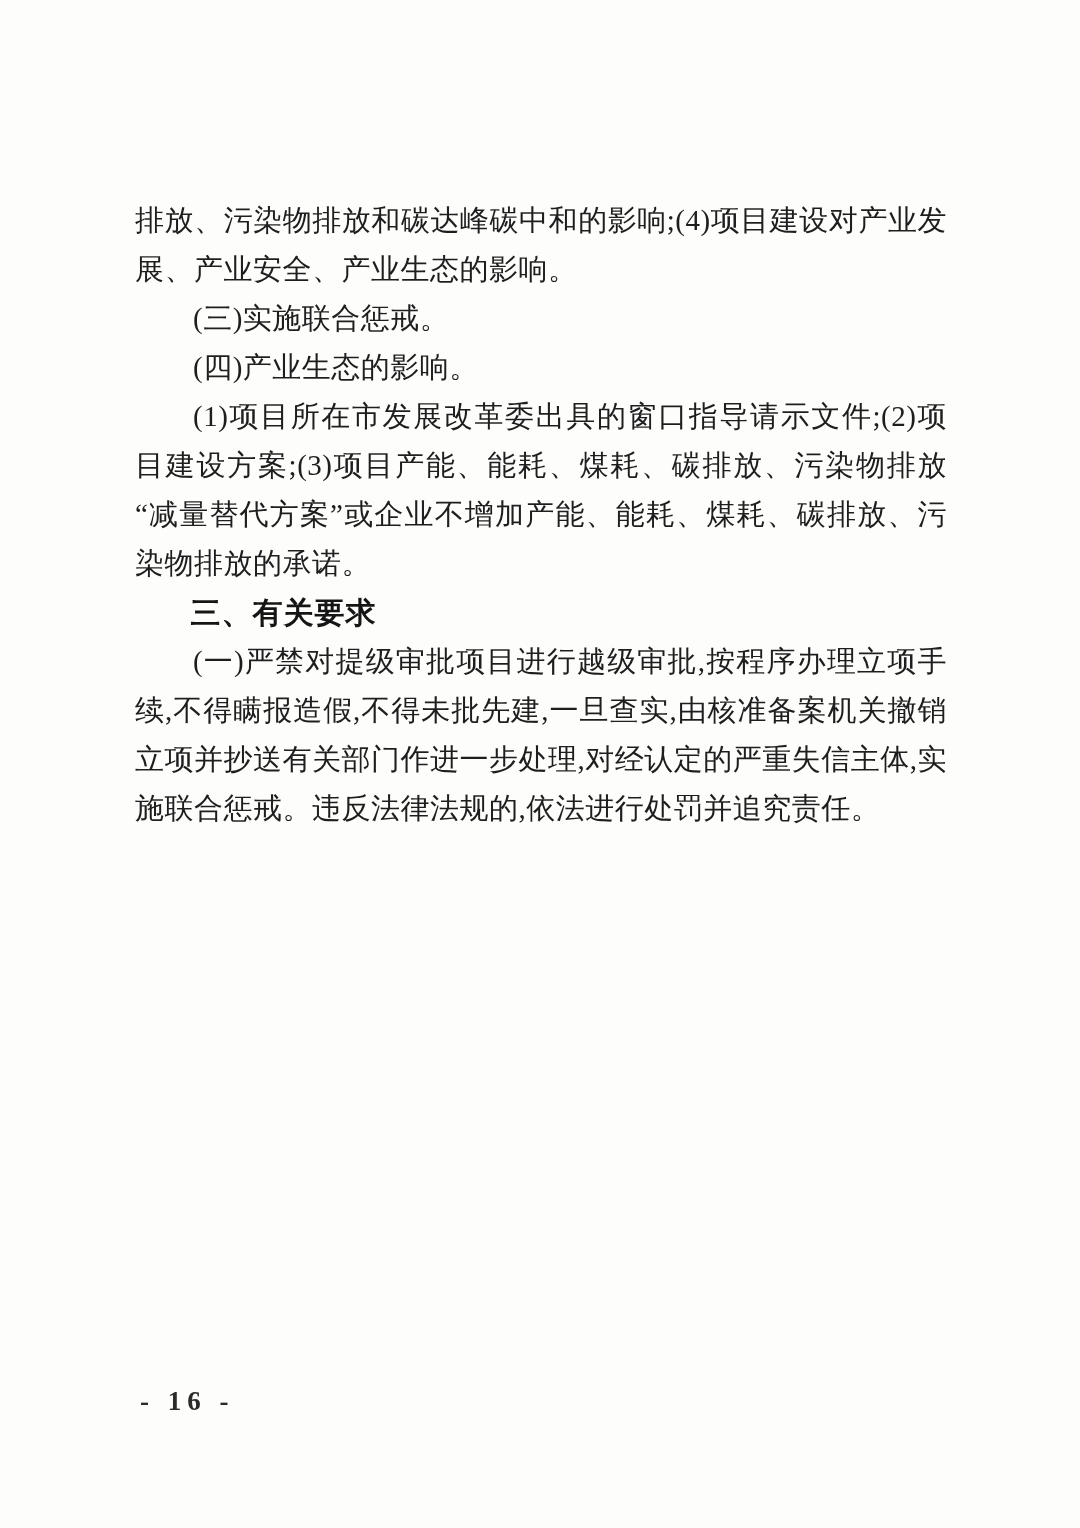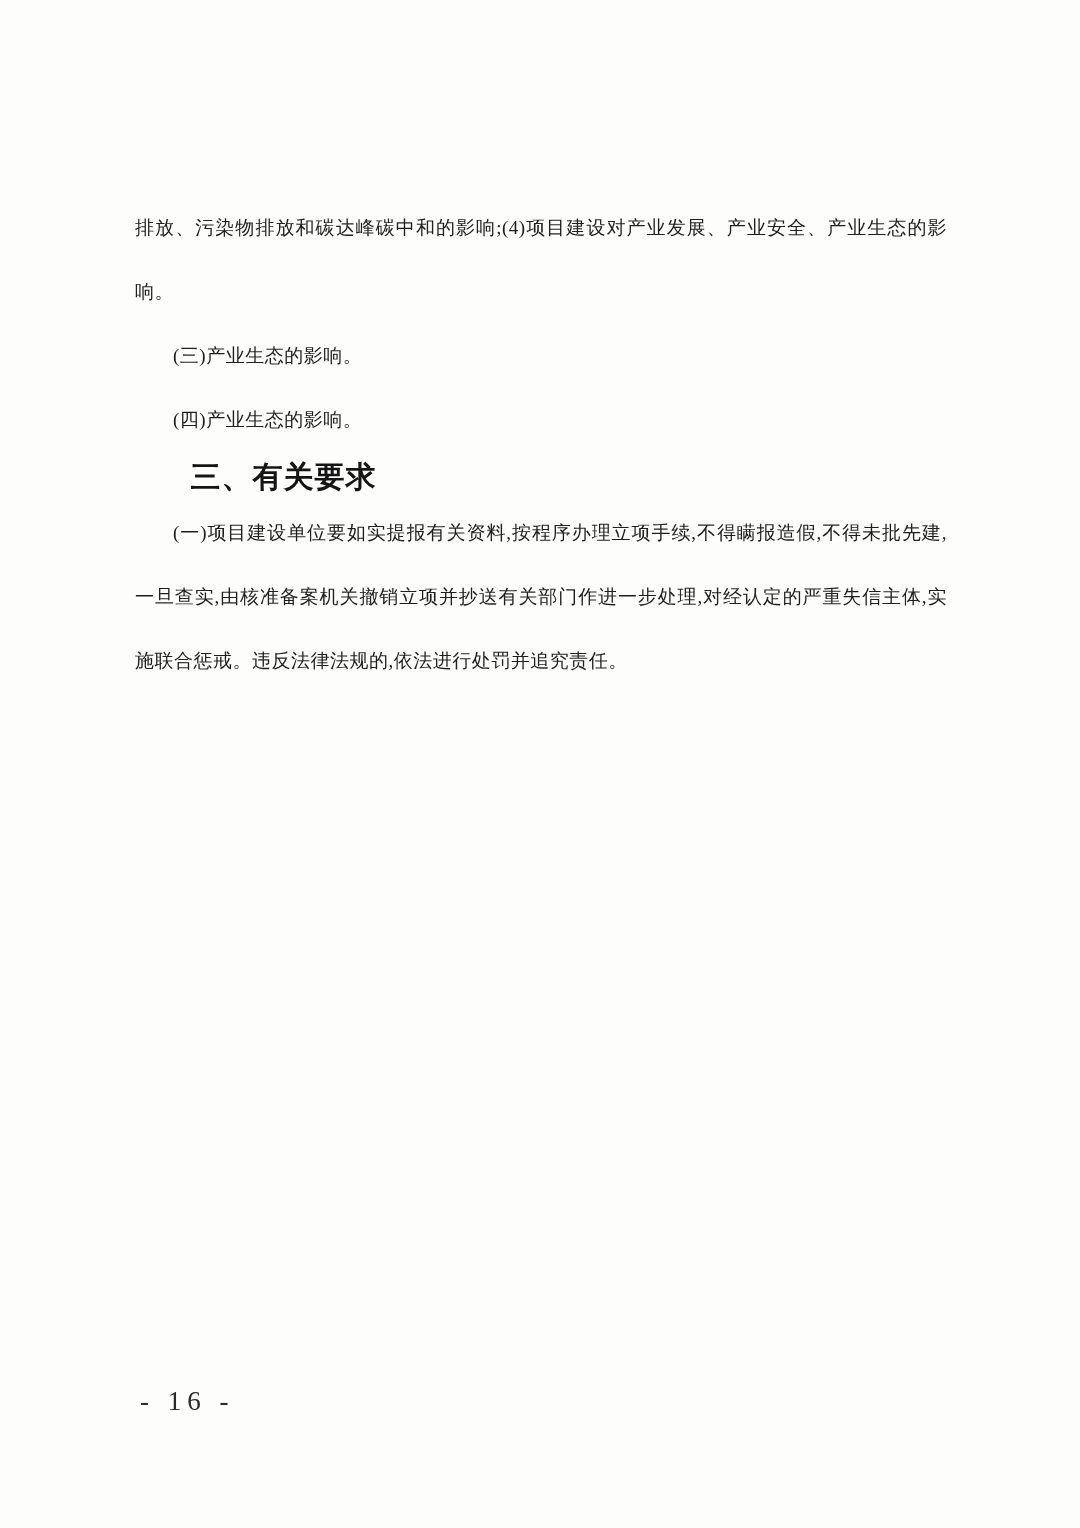--- a/index.html
+++ b/index.html
@@ -18,22 +18,22 @@
     color: #1e1e1e;
   }
   .content {
     position: absolute;
     left: 135px;
     top: 196px;
     width: 812px;
   }
   .para {
     margin: 0;
-    font-size: 19px;
-    line-height: 64px;
+    font-size: 29px;
+    line-height: 49px;
     text-align: justify;
     text-justify: inter-character;
     text-indent: 2em;
     letter-spacing: 0.5px;
   }
   .para.no-indent {
     text-indent: 0;
   }
   .heading {
     margin: 0;
@@ -45,37 +45,39 @@
     letter-spacing: 1px;
     color: #151515;
   }
   .footer-pagenum {
     position: absolute;
     left: 140px;
     top: 1386px;
     font-size: 27px;
     letter-spacing: 6px;
     color: #2b2b2b;
+    font-weight: bold;
   }
 </style>
 </head>
 <body>
 
 <div class="page">
   <div class="content">
 
     <p class="para no-indent">排放、污染物排放和碳达峰碳中和的影响;(4)项目建设对产业发展、产业安全、产业生态的影响。</p>
 
-    <p class="para">(三)产业生态的影响。</p>
+    <p class="para">(三)实施联合惩戒。</p>
 
 
     <p class="para">(四)产业生态的影响。</p>
 
+    <p class="para">(1)项目所在市发展改革委出具的窗口指导请示文件;(2)项目建设方案;(3)项目产能、能耗、煤耗、碳排放、污染物排放“减量替代方案”或企业不增加产能、能耗、煤耗、碳排放、污染物排放的承诺。</p>
 
     <h2 class="heading">三、有关要求</h2>
 
-    <p class="para">(一)项目建设单位要如实提报有关资料,按程序办理立项手续,不得瞒报造假,不得未批先建,一旦查实,由核准备案机关撤销立项并抄送有关部门作进一步处理,对经认定的严重失信主体,实施联合惩戒。违反法律法规的,依法进行处罚并追究责任。</p>
+    <p class="para">(一)严禁对提级审批项目进行越级审批,按程序办理立项手续,不得瞒报造假,不得未批先建,一旦查实,由核准备案机关撤销立项并抄送有关部门作进一步处理,对经认定的严重失信主体,实施联合惩戒。违反法律法规的,依法进行处罚并追究责任。</p>
 
 
   </div>
 
   <div class="footer-pagenum">- 16 -</div>
 </div>
 
 </body></html>

